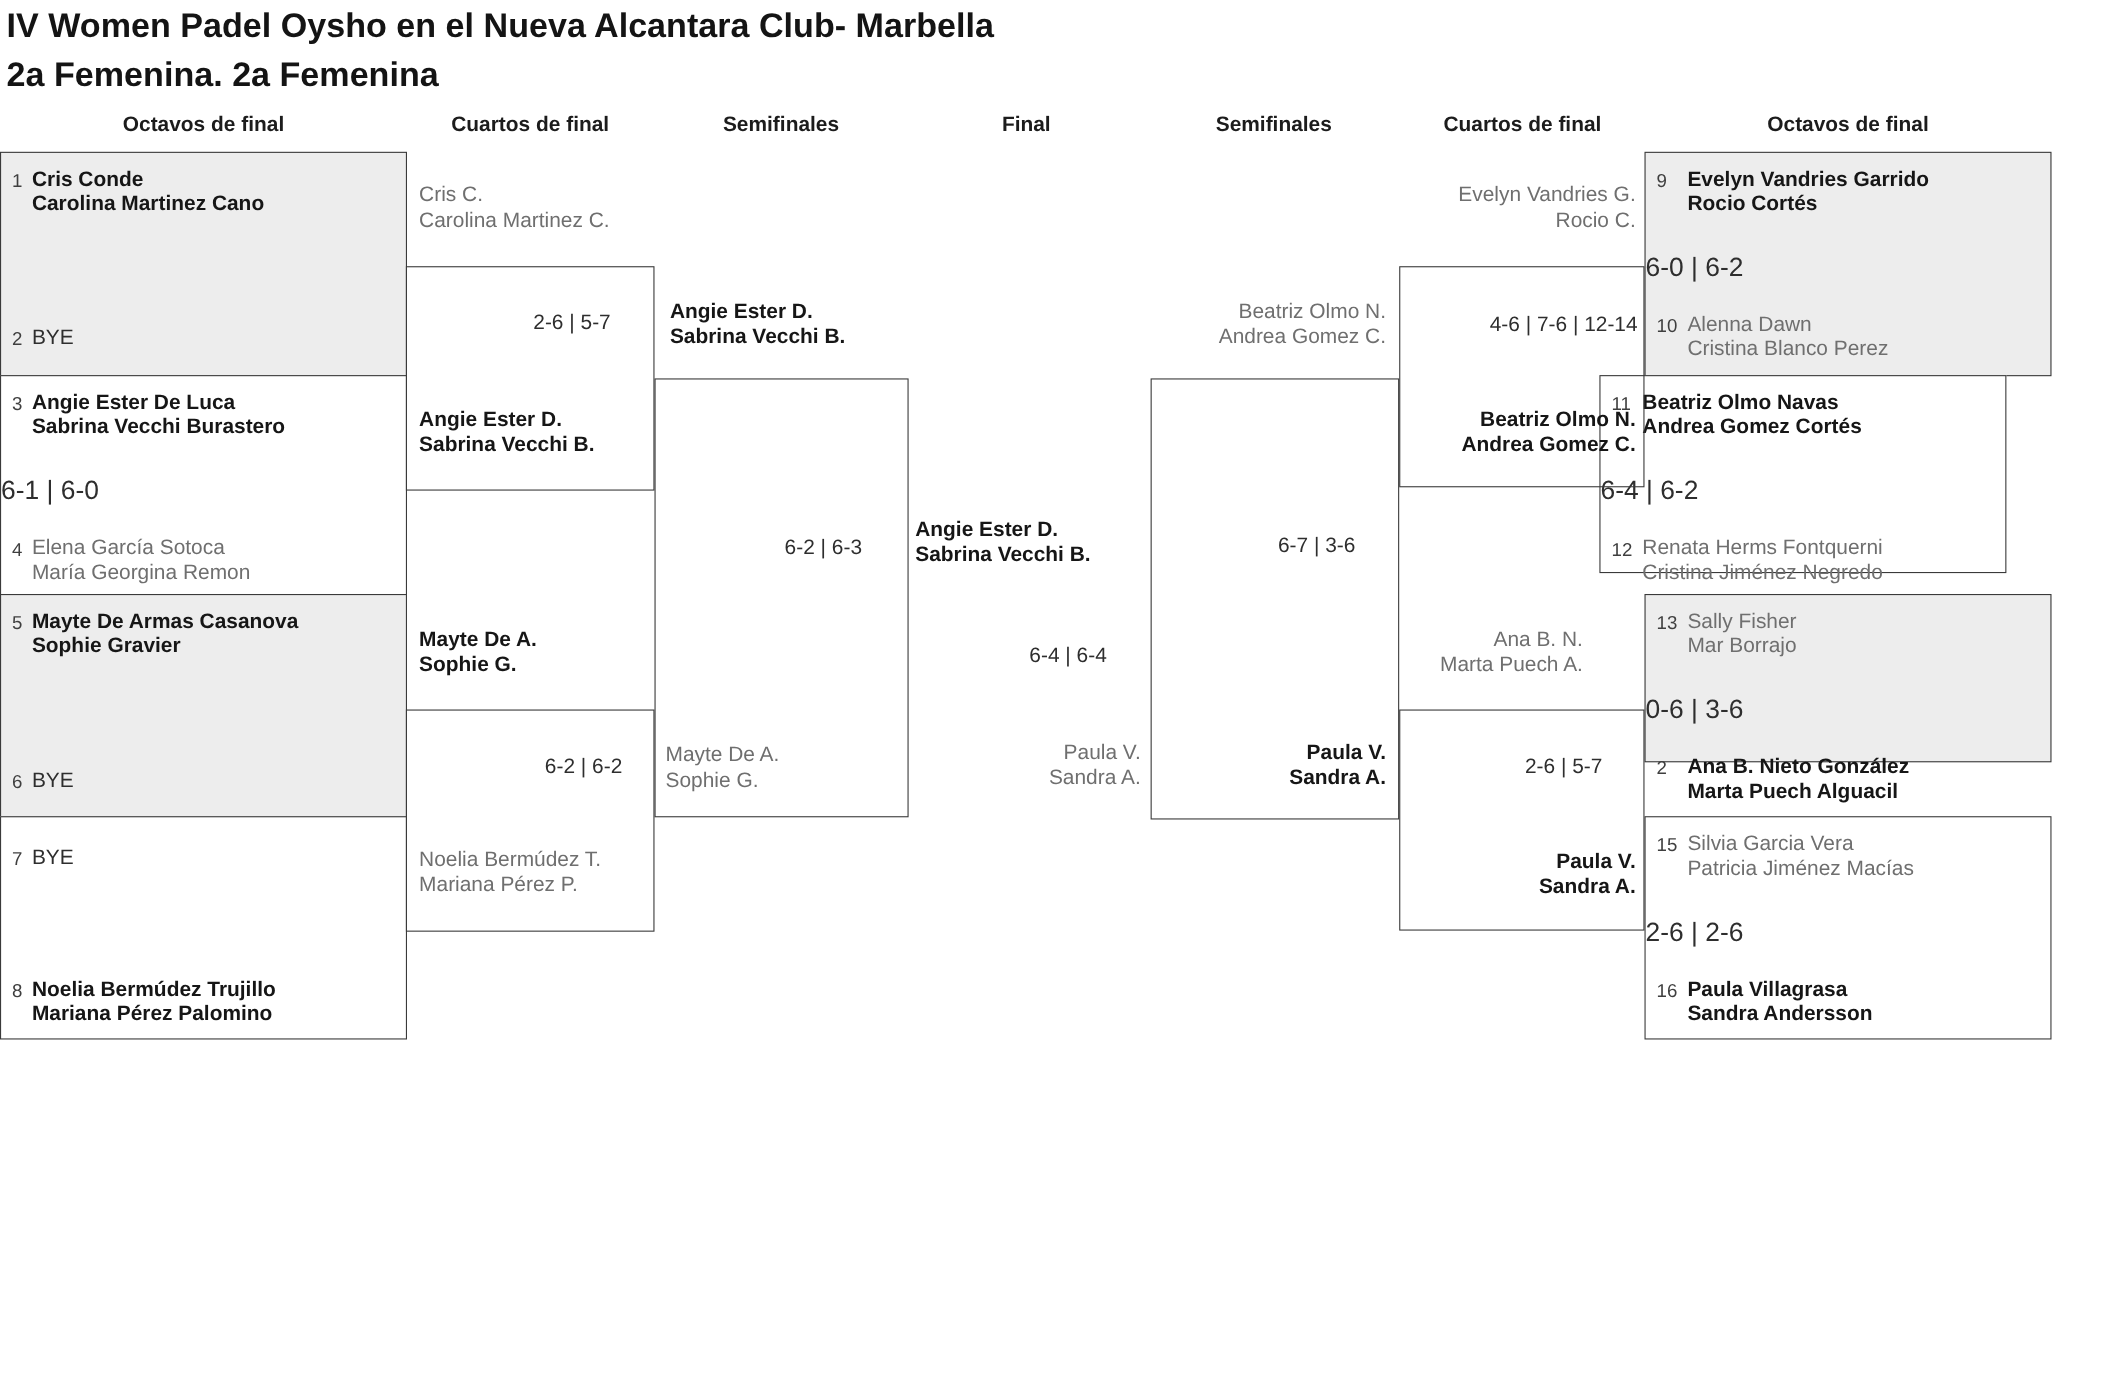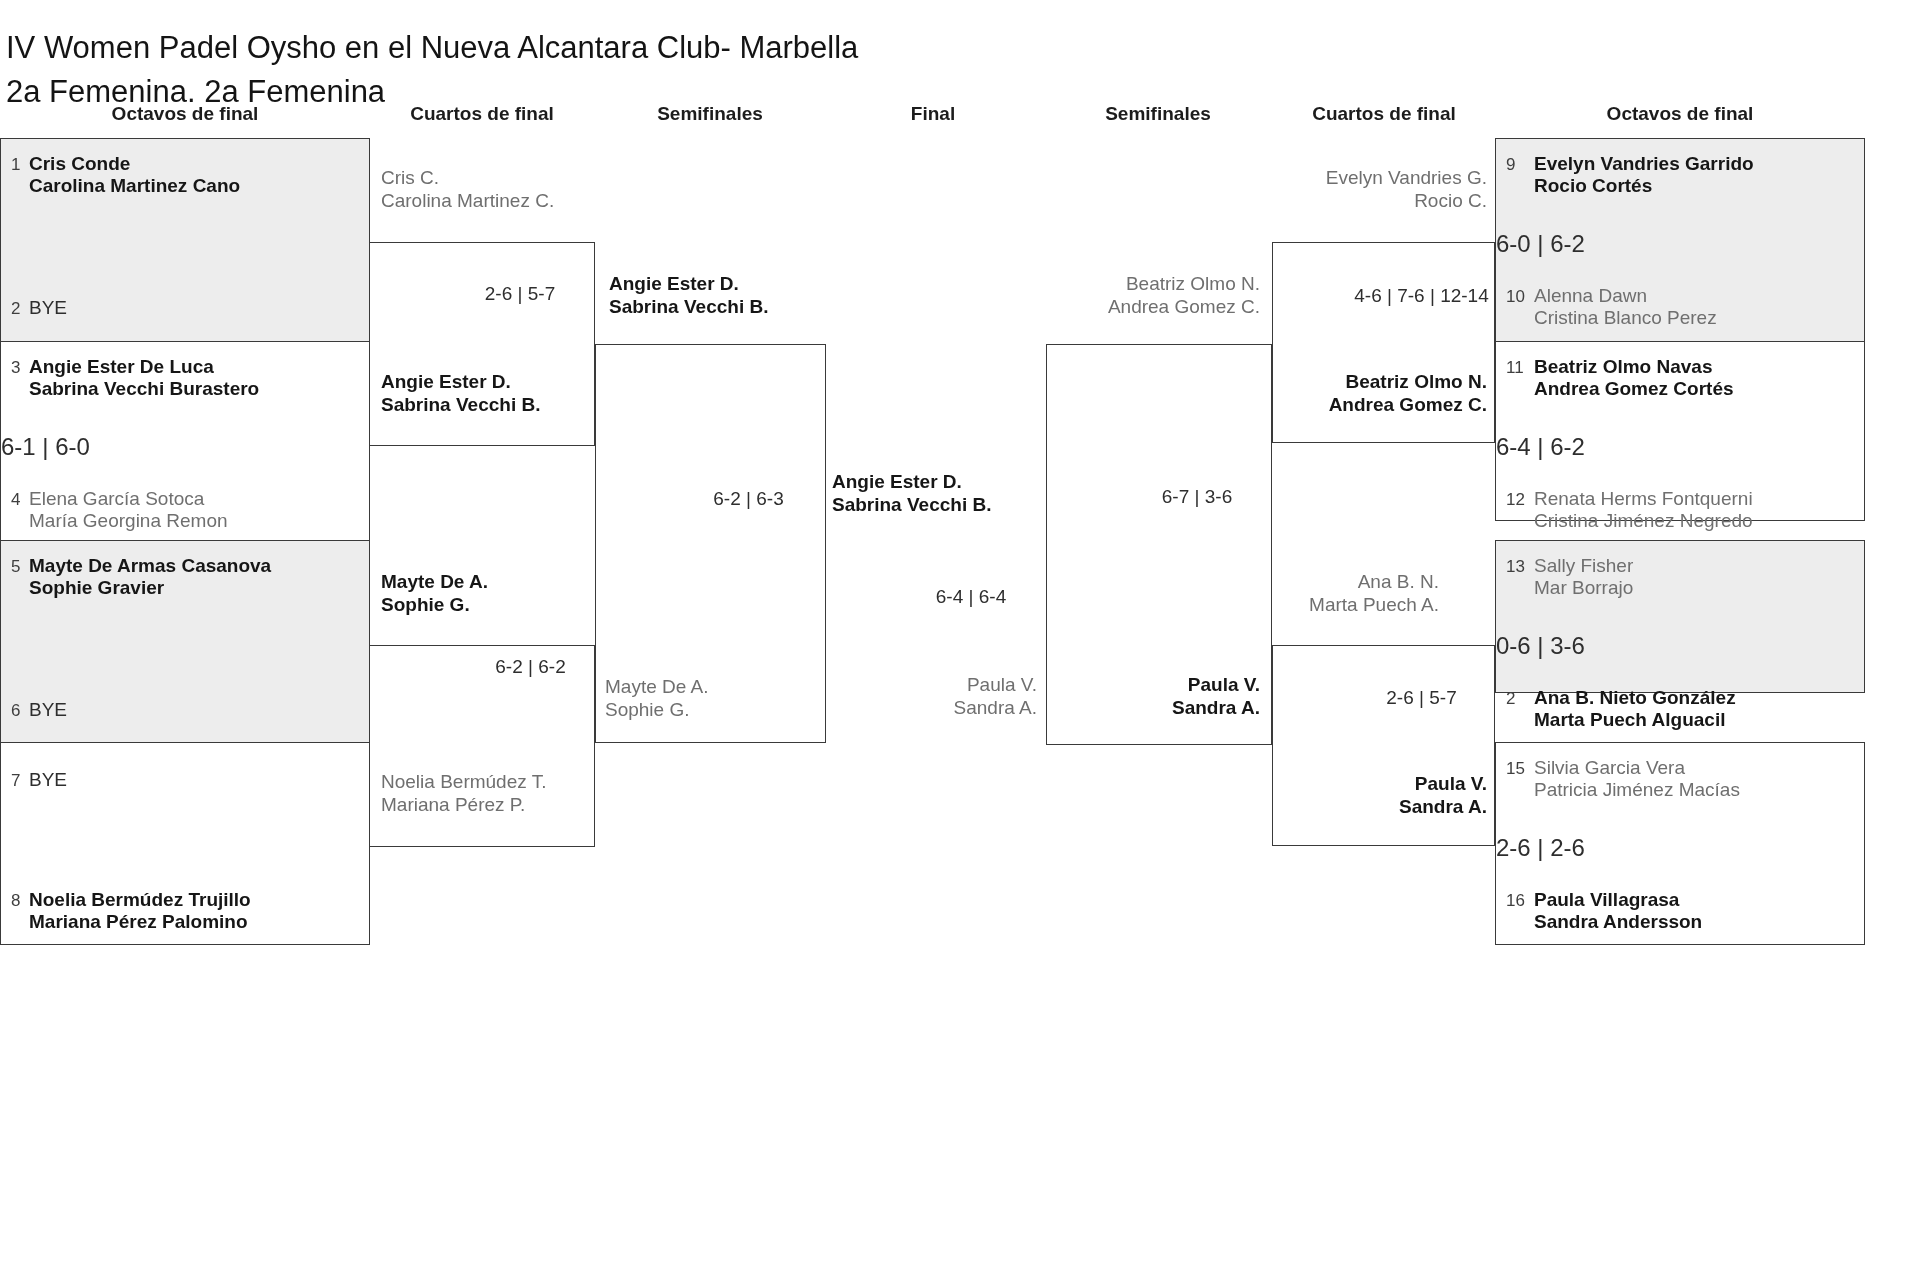--- a/index.html
+++ b/index.html
@@ -1,19 +1,19 @@
 <!DOCTYPE html>
 <html><head>
 <meta charset="utf-8">
 <style>
   html,body { margin:0; padding:0; background:#ffffff; }
   body { font-family:"Liberation Sans", sans-serif; color:#1f1f1f; }
   .stage { position:relative; width:1920px; height:1265px; background:#ffffff; overflow:hidden; }
 
-  .title { position:absolute; left:6px; top:2px; font-size:31px; line-height:44px; font-weight:400; color:#141414;margin-top:24px; }
+  .title { position:absolute; left:6px; top:2px; font-size:31px; line-height:44px; font-weight:700; color:#141414; }
 
   .round-header { position:absolute; top:103px; width:220px; text-align:center; font-size:19px; font-weight:700; color:#1c1c1c; }
 
   
   .obox { position:absolute; width:370px; border:1px solid #3a3a3a; background:#ffffff; box-sizing:border-box; }
   .obox.shade { background:#ededed; }
   .orow { position:absolute; left:0; right:0; display:flex; align-items:flex-start; }
   .seed { flex:0 0 18px; padding-left:10px; font-size:17px; line-height:23px; color:#3f3f3f; }
   .obox.rcol .seed { flex:0 0 28px; }
   .names { font-size:19px; line-height:22px; }
@@ -132,21 +132,21 @@
     <div class="oscore">6-0 | 6-2</div>
     <div class="orow r-bottom">
       <span class="seed">10</span>
       <div class="names loser">
         <div>Alenna Dawn</div>
         <div>Cristina Blanco Perez</div>
       </div>
     </div>
   </div>
 
-  <div class="obox rcol" style="left:1495px;top:341px;height:180px">
+  <div class="obox rcol" style="left:1454px;top:341px;height:180px">
     <div class="orow r-top">
       <span class="seed">11</span>
       <div class="names winner">
         <div>Beatriz Olmo Navas</div>
         <div>Andrea Gomez Cortés</div>
       </div>
     </div>
     <div class="oscore">6-4 | 6-2</div>
     <div class="orow r-bottom">
       <span class="seed">12</span>
@@ -207,21 +207,21 @@
   <div class="mscore" style="left:369px;top:283px;width:226px">2-6 | 5-7</div>
   <div class="mid winner" style="left:381px;top:370px">
     <div>Angie Ester D.</div>
     <div>Sabrina Vecchi B.</div>
   </div>
 
   <div class="mid winner" style="left:381px;top:570px">
     <div>Mayte De A.</div>
     <div>Sophie G.</div>
   </div>
-  <div class="mscore" style="left:369px;top:656px;width:247px">6-2 | 6-2</div>
+  <div class="mscore" style="left:369px;top:687px;width:247px">6-2 | 6-2</div>
   <div class="mid loser" style="left:381px;top:770px">
     <div>Noelia Bermúdez T.</div>
     <div>Mariana Pérez P.</div>
   </div>
 
   <div class="mid winner" style="left:609px;top:272px">
     <div>Angie Ester D.</div>
     <div>Sabrina Vecchi B.</div>
   </div>
   <div class="mscore" style="left:595px;top:488px;width:231px">6-2 | 6-3</div>

